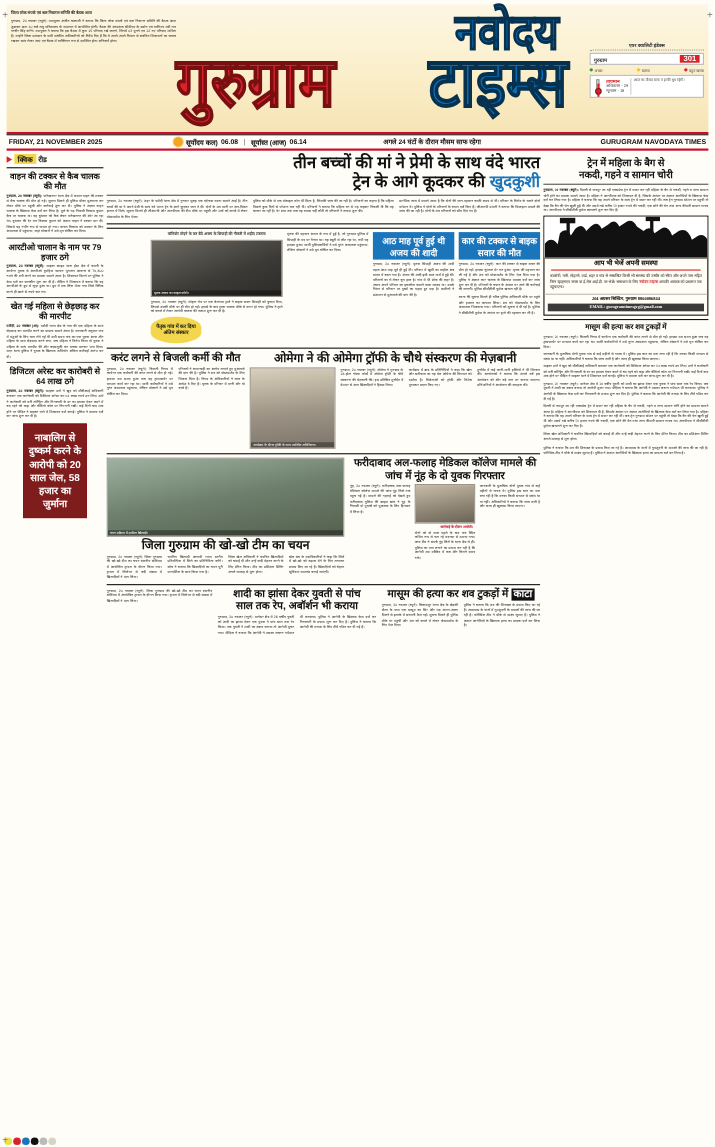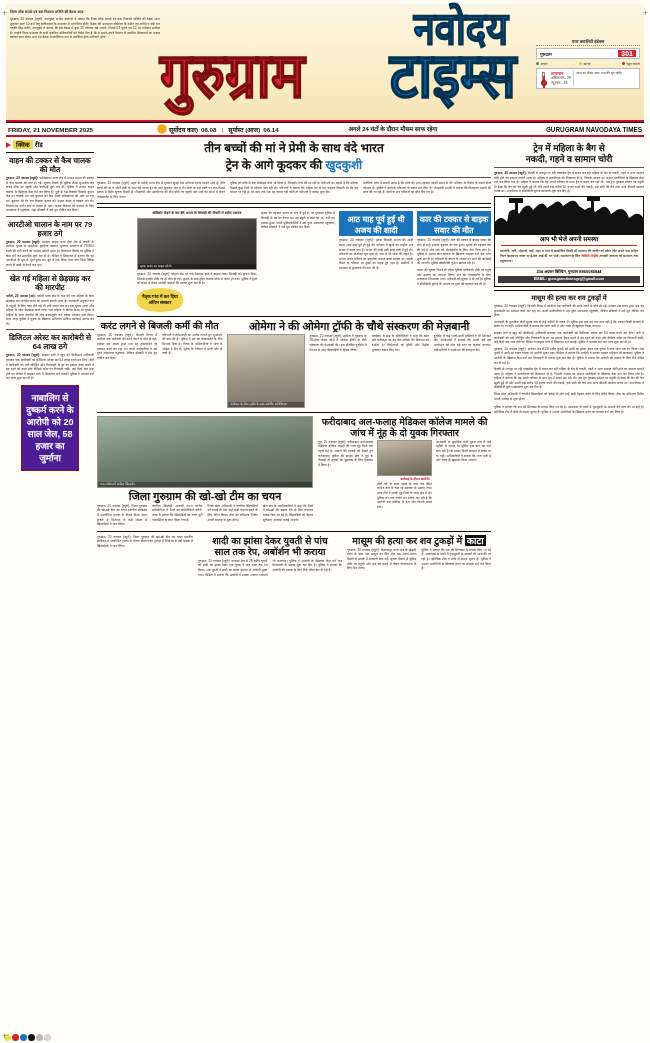--- a/index.html
+++ b/index.html
@@ -73,32 +73,32 @@
   .sun-ico { width:8px; height:8px; border-radius:50%; background:#f5a623;
       box-shadow: 0 0 0 1px #f5c451; }
   .datebar .sep { margin:0 5px; color:#999; }
   .datebar .wx { flex:1; text-align:center; font-size:6px; }
   .datebar .eng { flex:0 0 135px; text-align:right; font-size:6.4px; }
 
   
   .grid { display:flex; gap:3px; margin-top:3px; }
   .col-left { width:88px; flex:0 0 88px; }
   .col-mid { flex:1; }
-  .col-right { width:150px; flex:0 0 150px; }
+  .col-right { width:150px; flex:0 0 150px;font-family:Liberation Serif, serif; }
 
   .quickread { display:flex; align-items:center; gap:2px; margin-bottom:2px; }
   .qr-ico { width:0; height:0; border-left:5px solid #d8232a; border-top:3px solid transparent; border-bottom:3px solid transparent; }
   .qr-label { background:#f3d64b; font-weight:bold; font-size:6.5px; padding:0 3px; color:#111; }
   .qr-label2 { font-weight:bold; font-size:6.5px; color:#111; }
   .sub-hd { font-size:7.5px; font-weight:bold; line-height:9px; text-align:center; color:#111; margin:3px 0 2px; }
   .col-rule { border-top:.8px solid #555; margin:3px 0; }
   .col-rule.thick { border-top:1.6px solid #111; }
 
   
-  .topstory-hd { font-size:12px; line-height:17px; font-weight:bold; text-align:center; color:#111; }
+  .topstory-hd { font-size:15px; line-height:17px; font-weight:bold; text-align:right; color:#111; }
   .topstory-hd .blue { color:#1b75bb; }
   .cols3 { column-count:3; column-gap:5px; }
   .cols4 { column-count:4; column-gap:5px; }
   .cols2 { column-count:2; column-gap:5px; }
 
   
   .banner { margin:4px 0 3px; text-align:center; }
   .banner h1 { font-size:25px; line-height:28px; font-weight:bold; color:#111; letter-spacing:-.3px; }
   .banner h1 .hi { background:#1b75bb; color:#fff; padding:0 3px; }
 
@@ -120,21 +120,21 @@
   .cap-red { font-size:3.2px; color:#c8102e; font-weight:bold; text-align:right; padding:1px 2px; }
 
   .blue-hd { background:#1b75bb; color:#fff; font-size:8px; font-weight:bold; text-align:center; padding:1.5px 2px; }
   .mid-hd { font-size:11px; font-weight:bold; text-align:center; line-height:12px; color:#111; }
   .mid-hd2 { font-size:9.5px; font-weight:bold; text-align:center; line-height:11px; color:#111; }
 
   .callout {
     background:#f3d64b; border-radius:50%/40%; text-align:center;
     font-size:6.5px; font-weight:bold; line-height:8px; color:#111; padding:6px 4px;
   }
-  .redbox { background:#4c1d95; color:#fff; font-weight:bold; text-align:center;
+  .redbox { background:#7f1d1d; color:#fff; font-weight:bold; text-align:center;
      font-size:9px; line-height:12px; padding:6px 4px; border:1px solid #8b1014; }
   .circlebox { width:100px; height:100px; border-radius:50%; background:#fff;
      border:1.5px solid #111; display:flex; align-items:center; justify-content:center;
      text-align:center; font-size:8px; font-weight:bold; line-height:11px;
      box-shadow:0 0 6px 3px rgba(243,166,50,.55); }
 
   .registry { position:absolute; left:4px; bottom:2px; display:flex; gap:1px; }
   .registry i { width:7px; height:7px; display:block; }
   .crop-mark { position:absolute; color:#777; font-size:9px; }
 </style>

